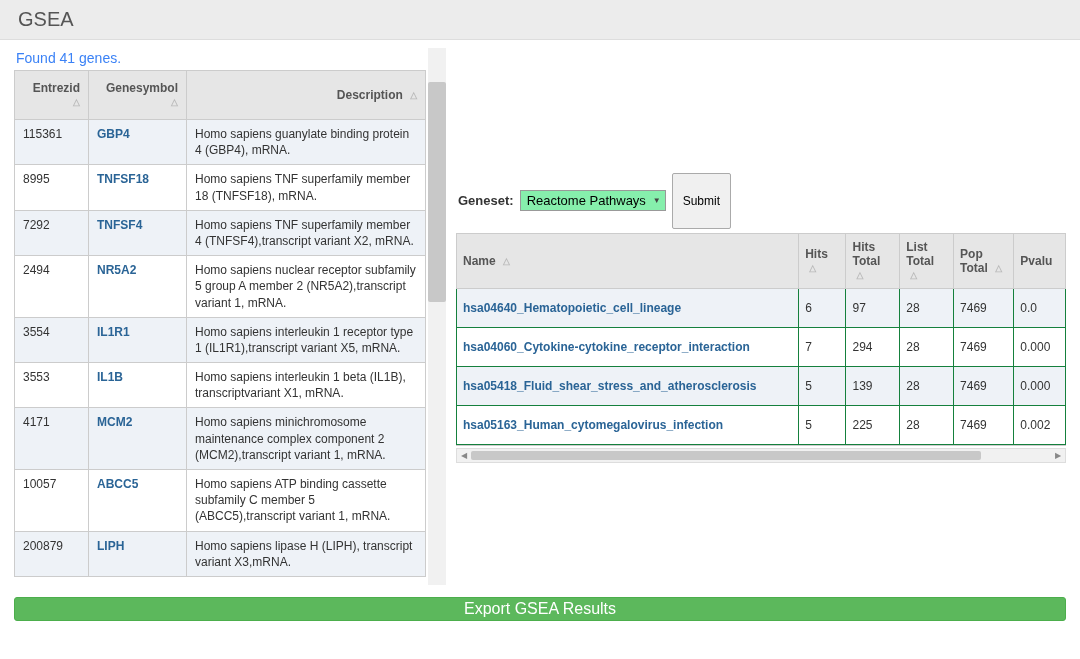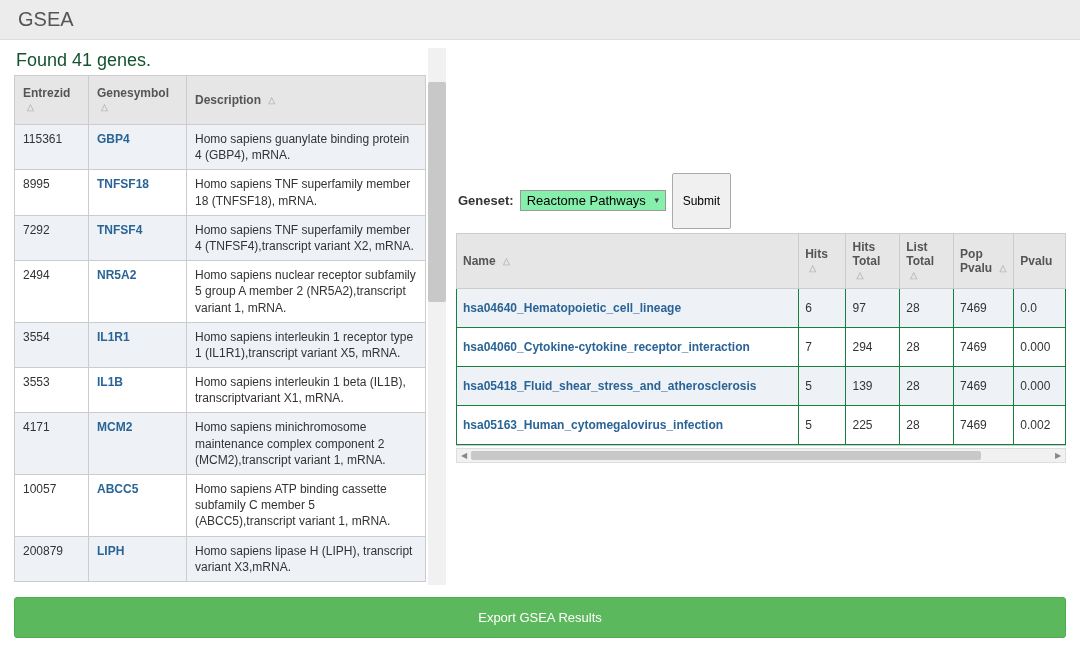--- a/index.html
+++ b/index.html
@@ -42,34 +42,34 @@
     border-radius: 2px;
   }
   .panel-right {
     flex: 1;
     margin-left: 10px;
     display: flex;
     flex-direction: column;
     justify-content: center;
   }
   .found-genes {
-    font-size: 18px;
-    color: #14532d;
+    font-size: 14px;
+    color: #3b82f6;
     margin: 2px 0 4px 2px;
   }
   table.data-table {
     border-collapse: collapse;
     width: 100%;
     table-layout: fixed;
   }
   table.data-table th {
     background: #e6e6e6;
     border: 1px solid #ccc;
     padding: 10px 8px;
-    text-align: left;
+    text-align: right;
     font-weight: bold;
     color: #555;
     font-size: 12px;
     vertical-align: middle;
   }
   table.data-table td {
     border: 1px solid #ccc;
     padding: 6px 8px;
     vertical-align: top;
     font-size: 12px;
@@ -176,25 +176,25 @@
     left: 14px; right: 84px;
     background: #c8c8c8;
     border-radius: 2px;
     cursor: pointer;
   }
   .footer-bar {
     padding: 12px 14px;
   }
   .export-btn {
     width: 100%;
-    padding: 12px;
+    padding: 2px;
     background: #5cb85c;
     border: 1px solid #4cae4c;
     color: #fff;
-    font-size: 13px;
+    font-size: 16px;
     border-radius: 3px;
     cursor: pointer;
   }
   .left-table-scroll {
     overflow: hidden;
     flex: 1;
   }
 </style>
 </head>
 <body>
@@ -315,21 +315,21 @@
             </th>
             <th>
               <span>Hits Total</span>
               <span class="sort-glyph">△</span>
             </th>
             <th>
               <span>List Total</span>
               <span class="sort-glyph">△</span>
             </th>
             <th>
-              <span>Pop Pvalu</span>
+              <span>Pop Total</span>
               <span class="sort-glyph">△</span>
             </th>
             <th>
               <span>Pvalu</span>
             </th>
           </tr>
         </thead>
         <tbody id="pathways-tbody">
             <tr>
               <td><span class="gene-link">hsa04640_Hematopoietic_cell_lineage</span></td>

